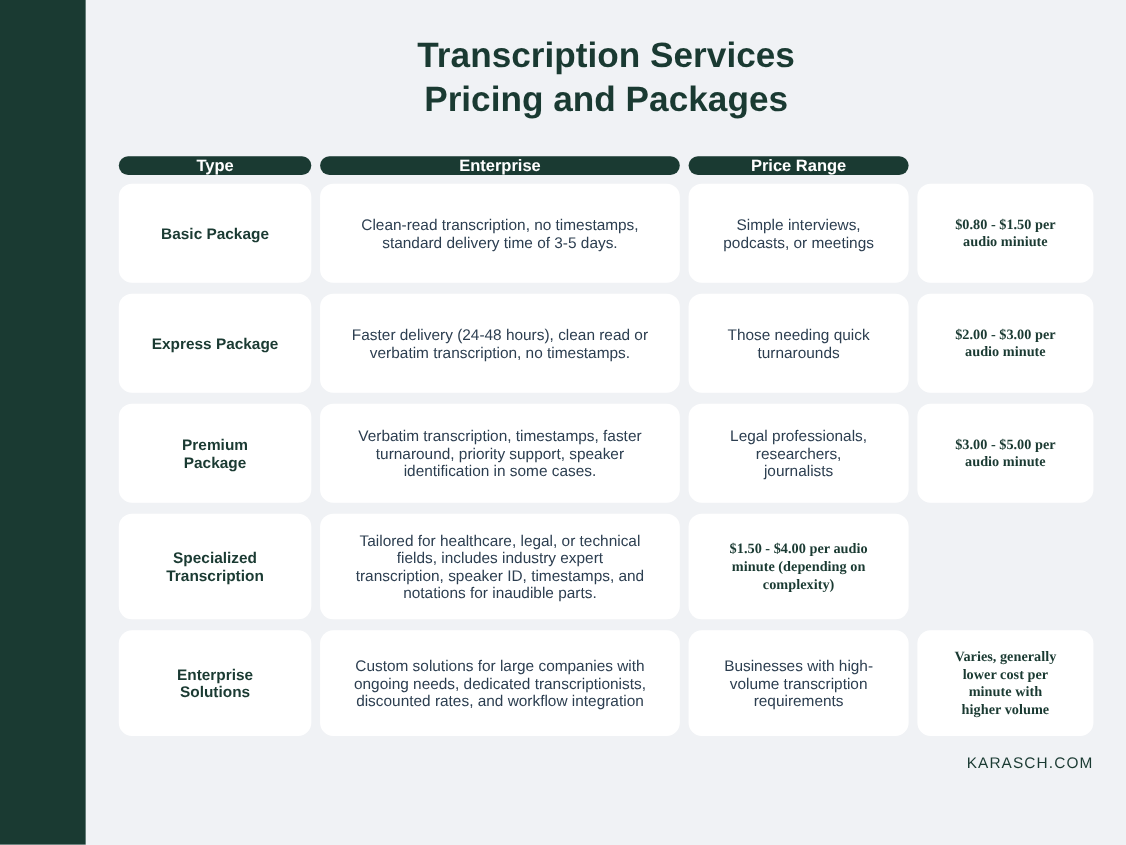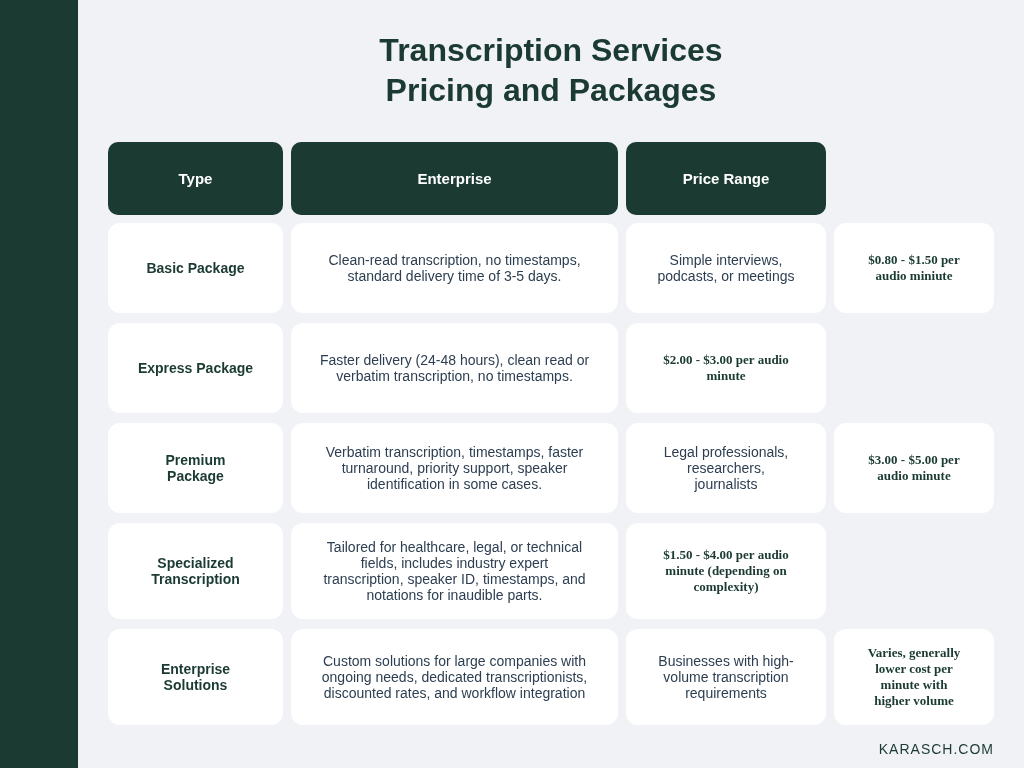--- a/index.html
+++ b/index.html
@@ -38,21 +38,21 @@
       grid-template-columns: 175px 1fr 200px 160px;
       gap: 8px;
       margin-bottom: 8px;
     }
     .header-cell {
       background-color: #1a3a32;
       color: #ffffff;
       font-weight: 600;
       font-size: 15px;
       text-align: center;
-      padding: 28px 12px;
+      padding: 0 12px;
       border-radius: 10px;
     }
     
     .table-body {
       display: flex;
       flex-direction: column;
       gap: 10px;
     }
     .table-row {
       display: grid;
@@ -112,20 +112,21 @@
     <div class="table-body" id="table-body">
     <div class="table-row">
           <div class="data-cell type-cell">Basic Package</div>
           <div class="data-cell">Clean-read transcription, no timestamps, standard delivery time of 3-5 days.</div>
           <div class="data-cell">Simple interviews, podcasts, or meetings</div>
           <div class="data-cell price-cell">$0.80 - $1.50 per audio miniute</div>
         </div>
         <div class="table-row">
           <div class="data-cell type-cell">Express Package</div>
           <div class="data-cell">Faster delivery (24-48 hours), clean read or verbatim transcription, no timestamps.</div>
+          <div class="data-cell">Those needing quick turnarounds</div>
           <div class="data-cell price-cell">$2.00 - $3.00 per audio minute</div>
         </div>
         <div class="table-row">
           <div class="data-cell type-cell">Premium Package</div>
           <div class="data-cell">Verbatim transcription, timestamps, faster turnaround, priority support, speaker identification in some cases.</div>
           <div class="data-cell">Legal professionals, researchers, journalists</div>
           <div class="data-cell price-cell">$3.00 - $5.00 per audio minute</div>
         </div>
         <div class="table-row">
           <div class="data-cell type-cell">Specialized Transcription</div>

